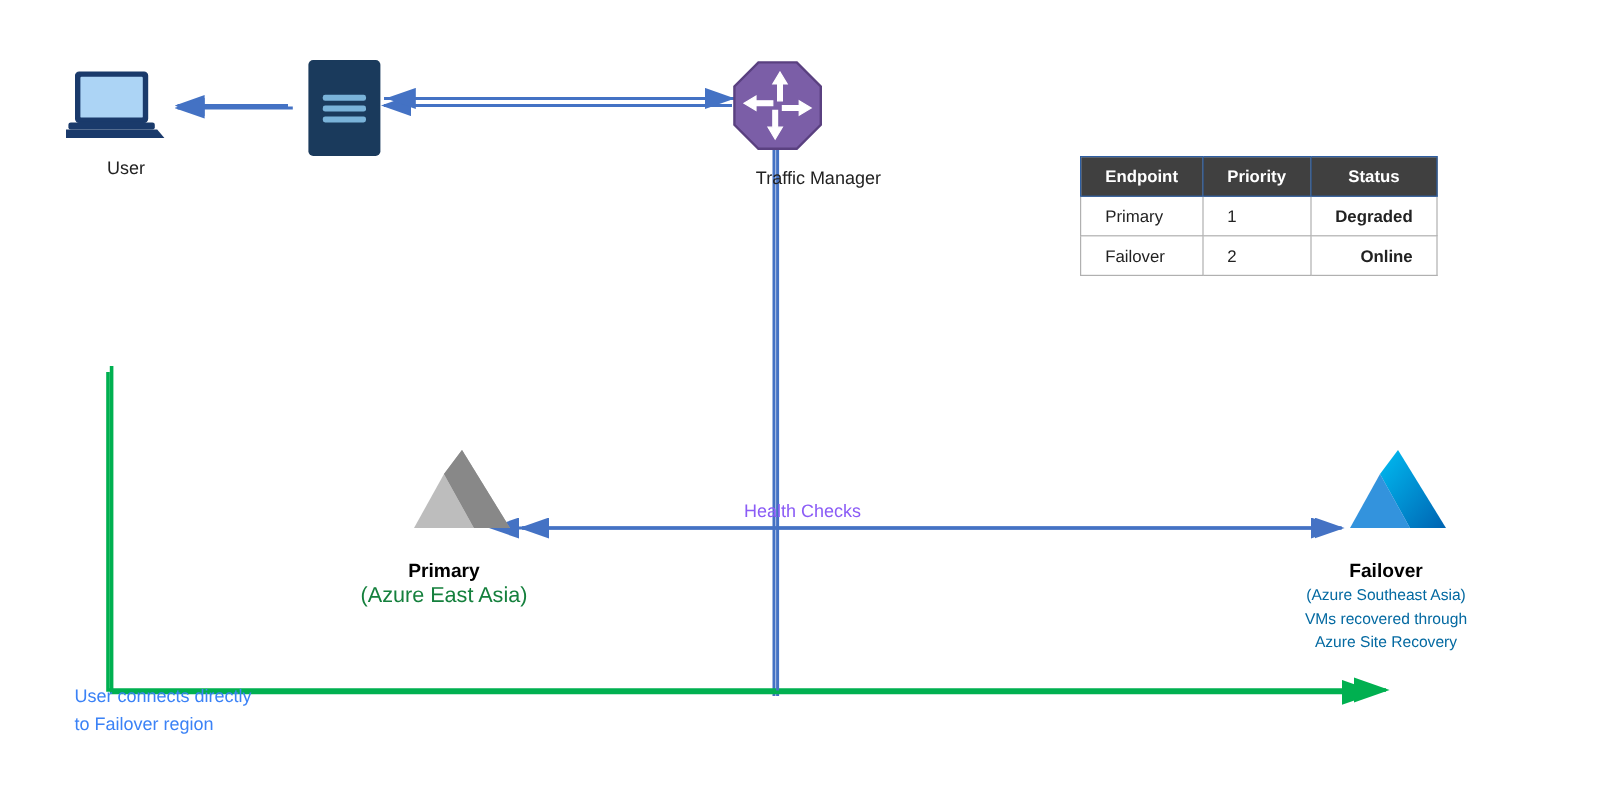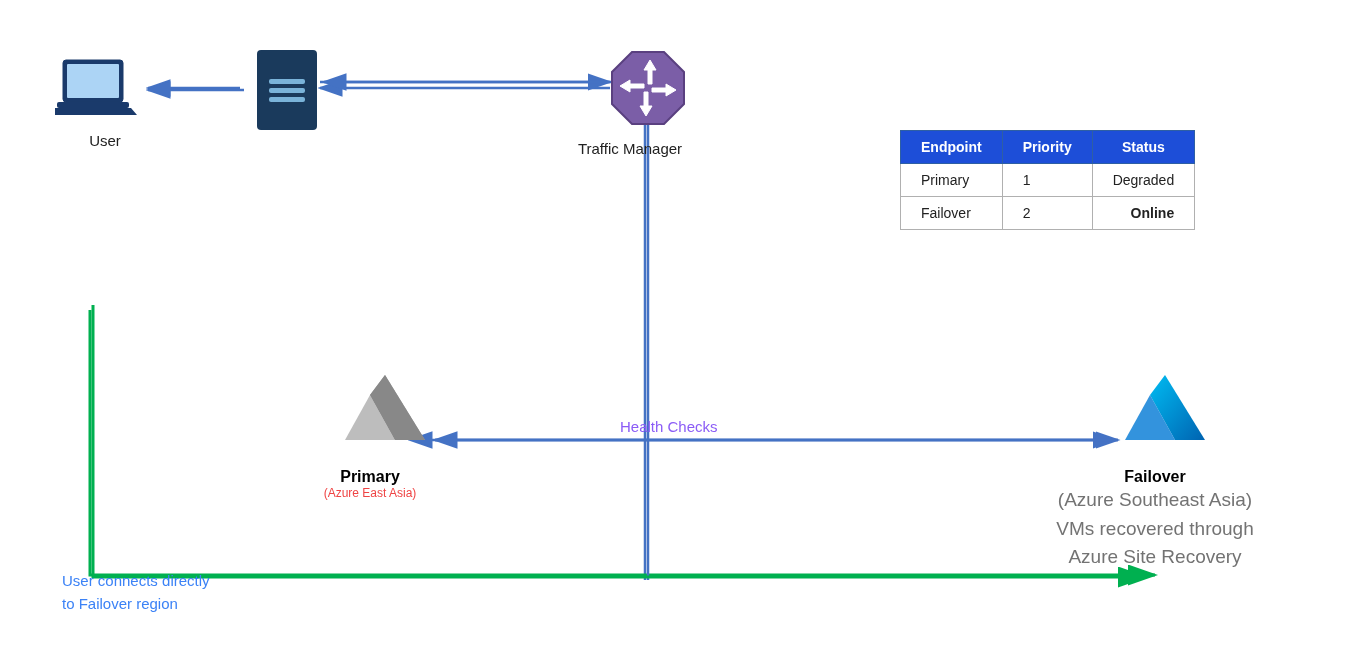--- a/index.html
+++ b/index.html
@@ -42,33 +42,33 @@
 
     
     .endpoint-table {
       position: absolute;
       left: 900px;
       top: 130px;
       border-collapse: collapse;
       font-size: 14px;
     }
     .endpoint-table th {
-      background: #1d4ed8;
+      background: #404040;
       color: #fff;
       padding: 8px 20px;
       border: 1px solid #2e5fa3;
       font-weight: 600;
     }
     .endpoint-table td {
       padding: 8px 20px;
       border: 1px solid #b0b0b0;
       background: #fff;
       color: #222;
     }
-    .status-degraded { color: #cc0000; font-weight: 400; }
+    .status-degraded { color: #cc0000; font-weight: 700; }
     .status-online { color: #00aa00; font-weight: 600; text-align: right; }
 
     
     svg.arrows {
       position: absolute;
       top: 0; left: 0;
       width: 1350px;
       height: 656px;
       pointer-events: none;
     }
@@ -210,21 +210,21 @@
 
         <polygon points="68,42 58,48 58,44 44,44 44,40 58,40 58,36" fill="white"></polygon>
 
         <polygon points="42,12 48,22 44,22 44,36 40,36 40,22 36,22" fill="white"></polygon>
 
         <polygon points="38,68 32,58 36,58 36,44 40,44 40,58 44,58" fill="white"></polygon>
       </g>
     </svg>
   </div>
 
-  <div class="label" style="left:560px; top:140px; width:140px;">Traffic Manager</div>
+  <div class="label" style="left:612px; top:140px; width:140px;">Traffic Manager</div>
 
   <table class="endpoint-table">
     <thead>
       <tr>
         <th>Endpoint</th>
         <th>Priority</th>
         <th>Status</th>
       </tr>
     </thead>
     <tbody>
@@ -245,39 +245,39 @@
     <svg width="90" height="80" viewBox="0 0 90 80">
 
       <polygon points="45,5 85,70 55,70 30,25" fill="#9e9e9e"></polygon>
       <polygon points="30,25 55,70 5,70" fill="#bdbdbd"></polygon>
       <polygon points="45,5 85,70 55,70 30,25" fill="#888"></polygon>
     </svg>
   </div>
 
   <div style="position:absolute;left:280px;top:468px;text-align:center;width:180px;">
     <div style="font-weight:bold;font-size:16px;">Primary</div>
-    <div style="font-size:12px;color:#ef4444;">(Azure East Asia)</div>
+    <div style="font-size:18px;color:#15803d;">(Azure East Asia)</div>
   </div>
 
   <div class="azure-failover">
     <svg width="90" height="80" viewBox="0 0 90 80">
       <defs>
         <linearGradient id="azureGrad" x1="0%" y1="0%" x2="100%" y2="100%">
           <stop offset="0%" style="stop-color:#00bcf2;stop-opacity:1"></stop>
           <stop offset="100%" style="stop-color:#0063b1;stop-opacity:1"></stop>
         </linearGradient>
       </defs>
       <polygon points="45,5 85,70 55,70 30,25" fill="url(#azureGrad)"></polygon>
       <polygon points="30,25 55,70 5,70" fill="#0078d4" opacity="0.8"></polygon>
     </svg>
   </div>
 
   <div style="position:absolute;left:1055px;top:468px;text-align:center;width:200px;">
     <div style="font-weight:bold;font-size:16px;">Failover</div>
-    <div style="font-size:19px;color:#737373;line-height:1.5;text-align:center;">
+    <div style="font-size:13px;color:#0369a1;line-height:1.5;text-align:center;">
       <span style="white-space:pre-line;">(Azure Southeast Asia)
 VMs recovered through
 Azure Site Recovery</span>
     </div>
   </div>
 
   <div class="health-checks-label">Health Checks</div>
 
   <div class="user-connects-label">
     <span style="white-space:pre-line;">User connects directly

